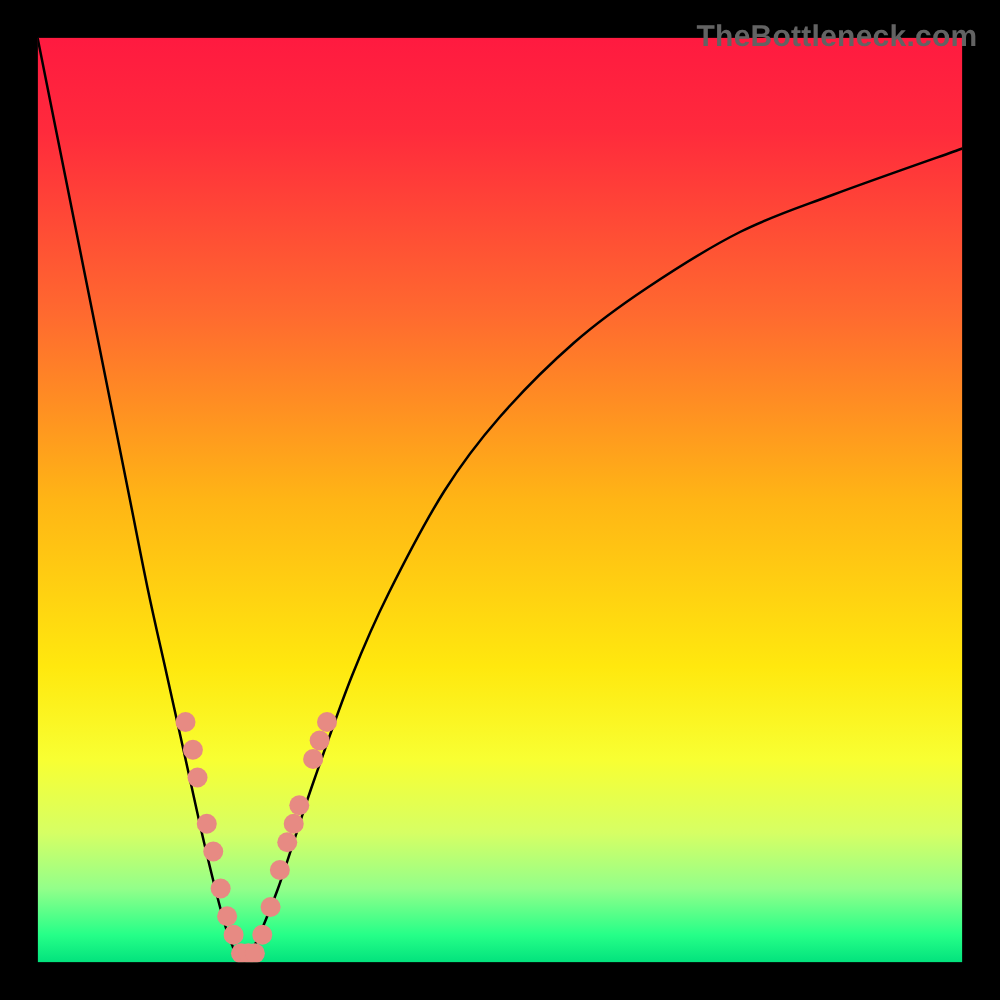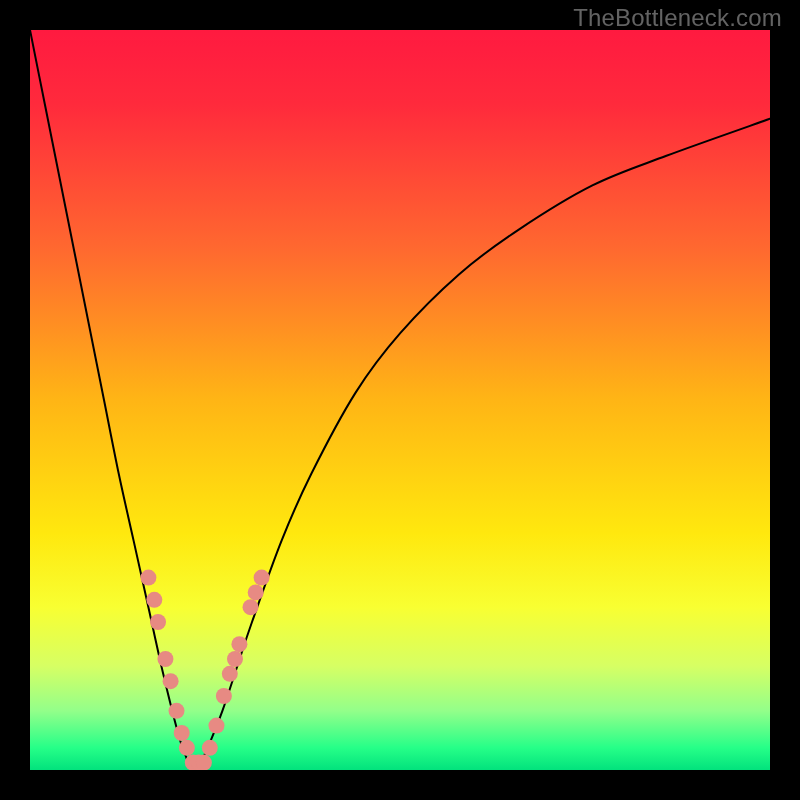--- a/index.html
+++ b/index.html
@@ -20,25 +20,25 @@
   .plot {
     position: absolute;
     left: 30px;
     top: 30px;
     width: 740px;
     height: 740px;
     overflow: hidden;
   }
   .watermark {
     position: absolute;
-    top: 4px;
+    top: 16px;
     right: 18px;
     color: #636363;
     font-size: 24px;
-    font-weight: 400;
+    font-weight: 700;
     letter-spacing: 0.2px;
     z-index: 10;
   }
   svg { display: block; }
 </style>
 </head>
 <body>
 
 <div class="outer">
   <div class="watermark">TheBottleneck.com</div>

